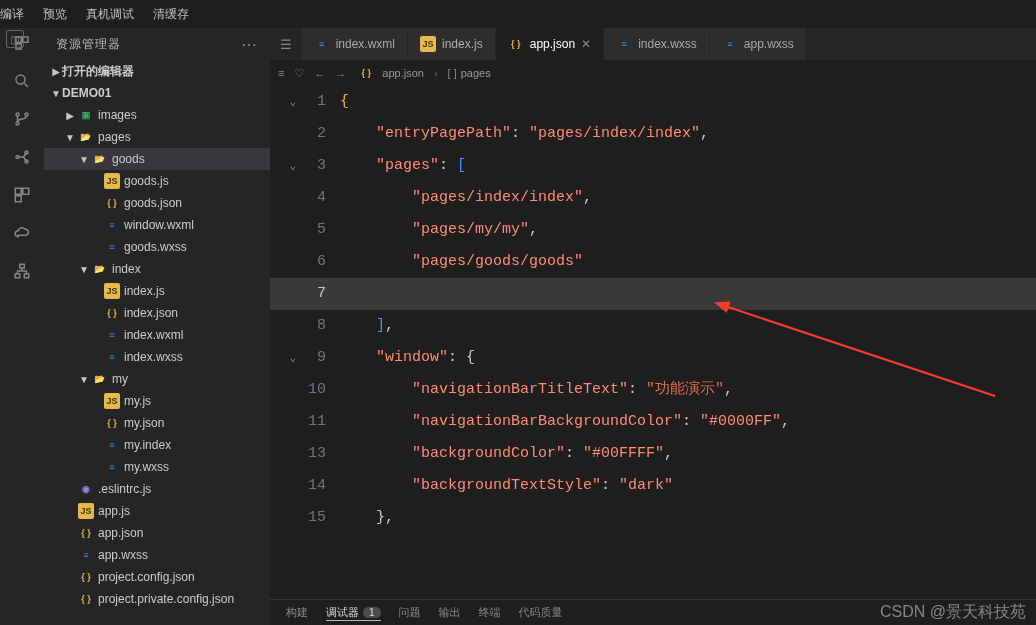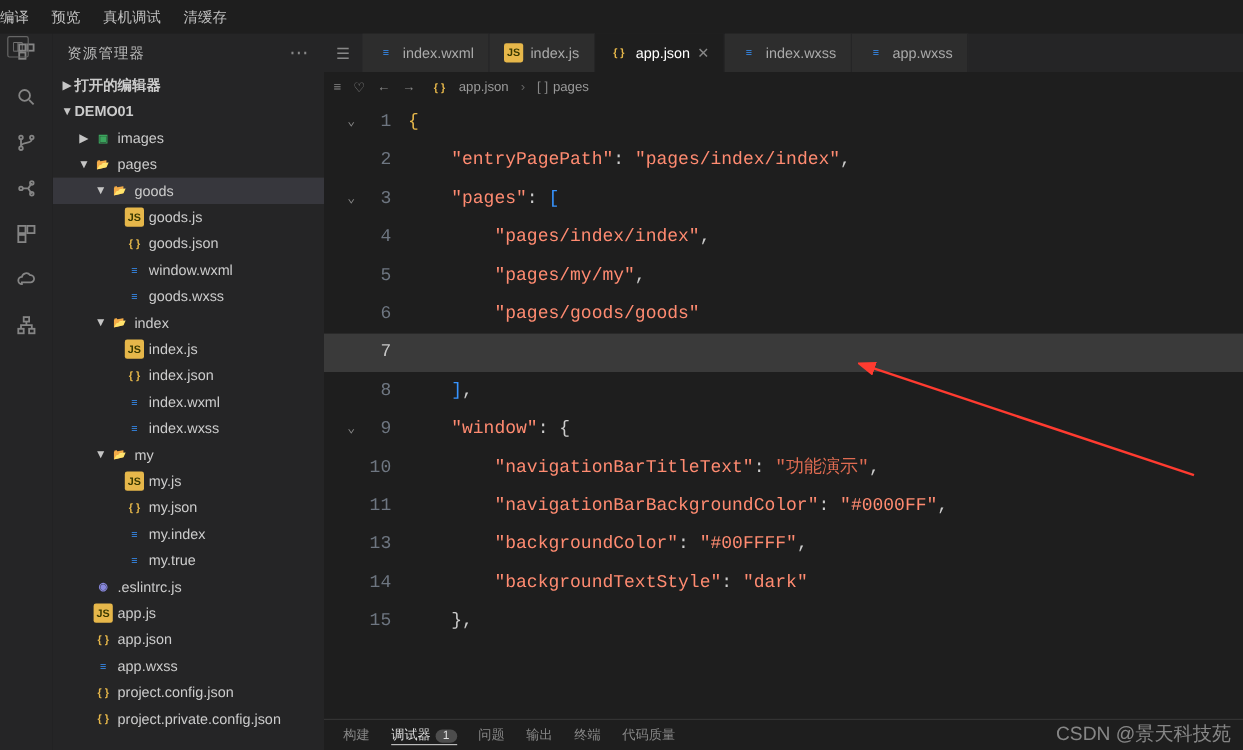--- a/index.html
+++ b/index.html
@@ -297,21 +297,21 @@
       <div class="tree-item" style="padding-left:58px">
           <span class="ficon ic-json">{ }</span>
           <span class="label">my.json</span>
         </div>
       <div class="tree-item" style="padding-left:58px">
           <span class="ficon ic-wxml">≡</span>
           <span class="label">my.index</span>
         </div>
       <div class="tree-item" style="padding-left:58px">
           <span class="ficon ic-wxss">≡</span>
-          <span class="label">my.true</span>
+          <span class="label">my.wxss</span>
         </div>
       <div class="tree-item" style="padding-left:32px">
           <span class="ficon ic-eslint">◉</span>
           <span class="label">.eslintrc.js</span>
         </div>
       <div class="tree-item" style="padding-left:32px">
           <span class="ficon ic-js">JS</span>
           <span class="label">app.js</span>
         </div>
       <div class="tree-item" style="padding-left:32px">

